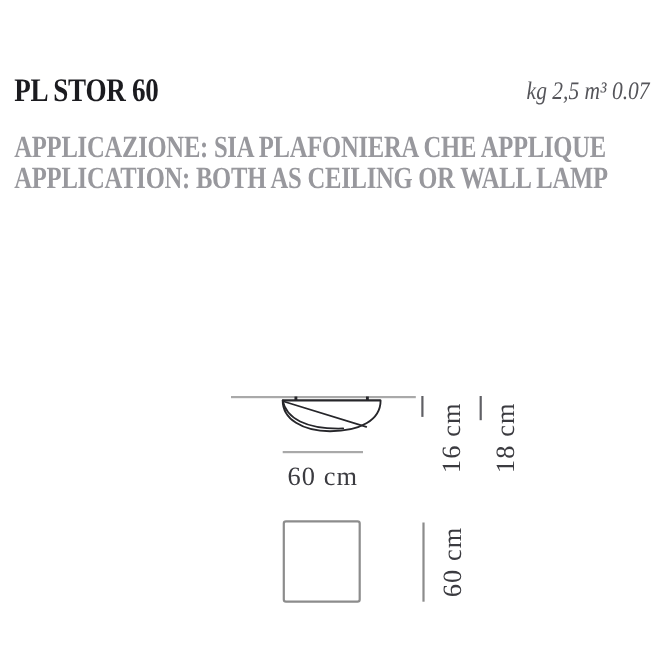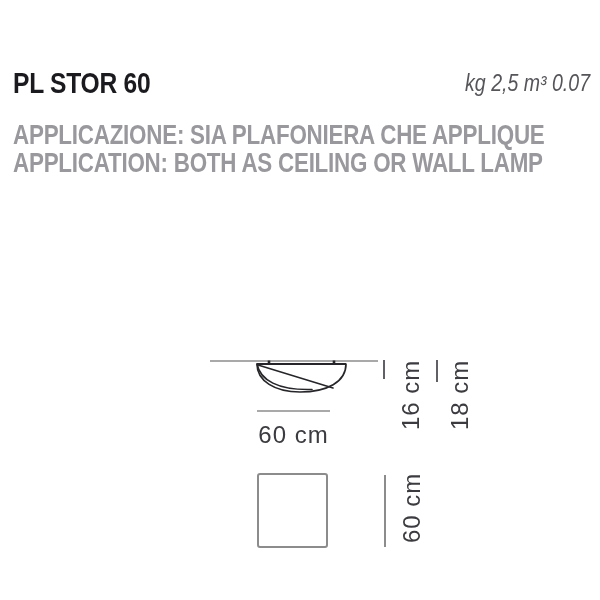--- a/index.html
+++ b/index.html
@@ -2,21 +2,21 @@
 <html><head>
 <meta charset="utf-8">
 <style>
   * { margin: 0; padding: 0; box-sizing: border-box; }
   html, body { background: #ffffff; }
   .canvas {
     position: relative;
     width: 600px;
     height: 600px;
     background: #ffffff;
-    font-family: Liberation Sans, sans-serif;
+    font-family: Liberation Serif, serif;
     overflow: hidden;
   }
 
   
   .product-code {
     position: absolute;
     left: 13px;
     top: 66px;
     font-size: 30px;
     font-weight: bold;

